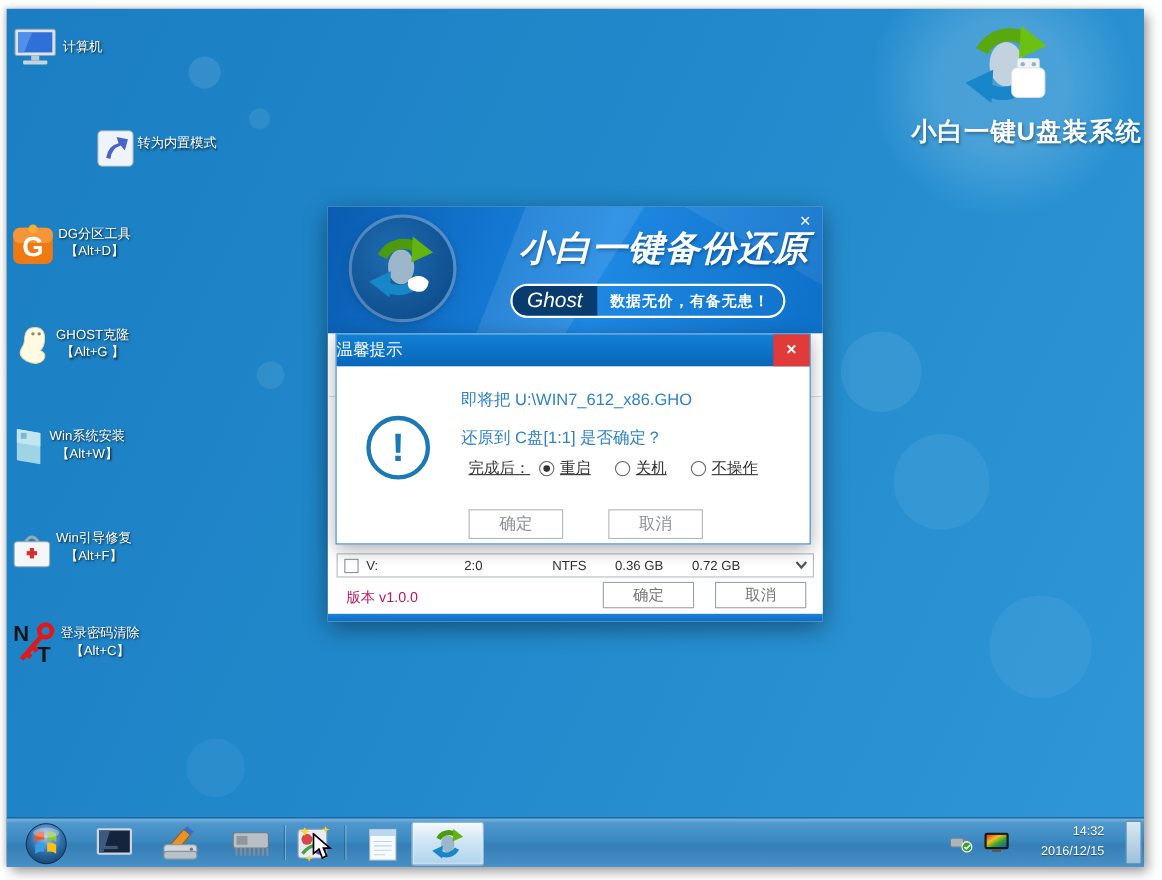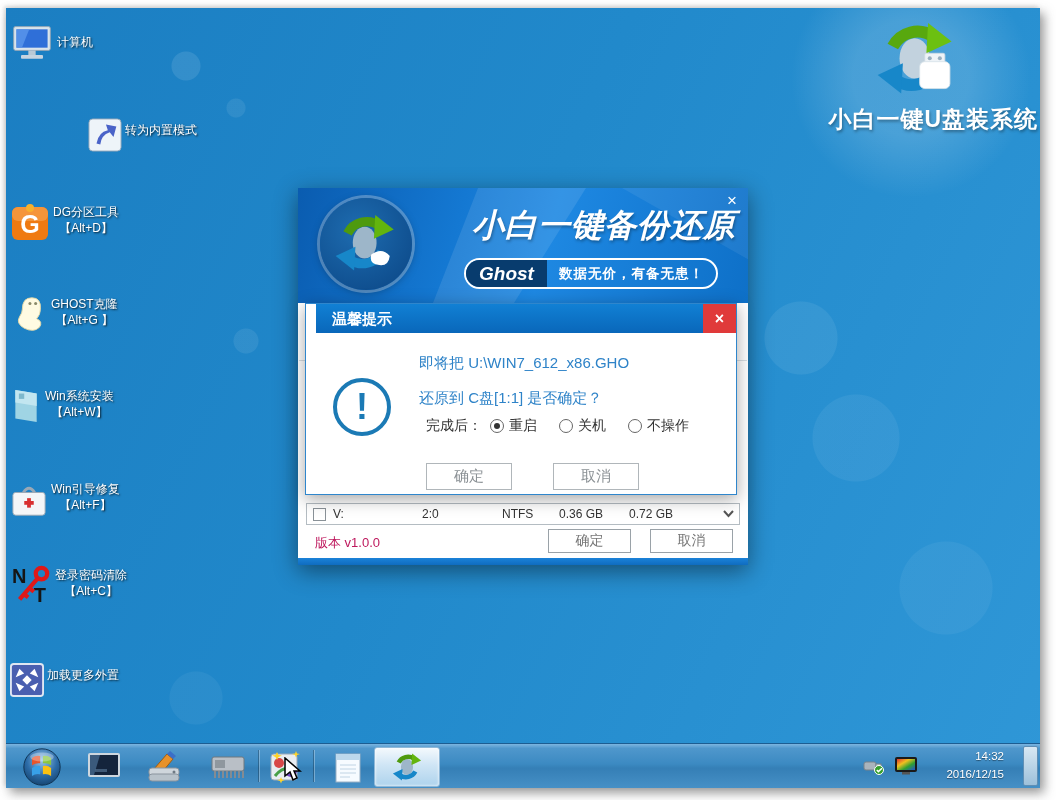--- a/index.html
+++ b/index.html
@@ -43,21 +43,21 @@
     background:rgba(255,255,255,.07); clip-path:polygon(72% 0, 100% 0, 100% 62%); }
   .blogo { position:absolute; left:22px; top:10px; width:92px; height:92px; border-radius:50%;
     background:radial-gradient(circle at 40% 35%, #1e6cb0, #0a4584);
     box-shadow:0 0 0 3px rgba(255,255,255,.28), 0 2px 10px rgba(0,0,0,.35);
     display:flex; align-items:center; justify-content:center; z-index:2; }
   .btitle-main { position:absolute; left:168px; top:16px; width:276px; text-align:center;
     color:#fff; font-size:32px; font-weight:bold; font-style:italic; letter-spacing:1px;
     text-shadow:1px 2px 3px rgba(0,0,0,.3); z-index:2; }
   .bpill { position:absolute; left:166px; top:70px; height:31px; display:inline-flex; align-items:stretch;
     border:2px solid #fff; border-radius:17px; overflow:hidden; z-index:2; }
-  .bpill .pGhost { background:#083c6e; color:#fff; font-style:italic; font-weight:bold; font-size:19px;
+  .bpill .pGhost { background:#083c6e; color:#fff; font-style:italic; font-weight:normal; font-size:19px;
     padding:0 13px; display:flex; align-items:center; }
   .bpill .pSlogan { color:#fff; font-size:13.5px; font-weight:bold; padding:0 12px;
     display:flex; align-items:center; letter-spacing:1px; }
   .wclose { position:absolute; right:6px; top:3px; width:20px; height:20px; color:#fff;
     font-size:17px; line-height:20px; text-align:center; cursor:pointer; z-index:3; }
   .hline { position:absolute; left:1px; right:1px; top:172px; height:1px; background:#d9dee2; }
   .driverow { position:absolute; left:8px; top:315px; width:434px; height:22px; background:#fff;
     border:1px solid #b4bcc2; font-size:12px; color:#333; }
   .driverow span { position:absolute; top:3px; }
   .cbx { position:absolute; left:6px; top:4px; width:13px; height:13px; background:#fff;
@@ -66,31 +66,31 @@
   .version { position:absolute; left:17px; top:346px; font-size:13px; color:#be185d; }
   .wbtn { position:absolute; top:341px; width:83px; height:24px; background:#fff;
     border:1px solid #9aa2a8; color:#777; font-size:14px; display:flex; align-items:center;
     justify-content:center; cursor:pointer; }
   .strip { position:absolute; left:0; right:0; bottom:0; height:7px;
     background:linear-gradient(#1b82d8,#0f6cc0); }
 
   
   .modal { position:absolute; left:299px; top:295px; width:432px; height:192px; background:#fff;
     border:1px solid #2f86cc; box-shadow:0 4px 16px rgba(0,0,0,.35); z-index:5; }
-  .mtitle { position:absolute; left:10px; top:0; right:0; height:29px;
-    background:linear-gradient(#1180d4,#0967ba); color:#fff; font-size:15px; font-weight:bold;
-    line-height:29px; padding-left:16px; }
+  .mtitle { position:absolute; left:0; top:0; right:0; height:29px;
+    background:linear-gradient(#1180d4,#0967ba); color:#fff; font-size:15px; font-weight:normal;
+    line-height:29px; }
   .mclose { position:absolute; right:0; top:0; width:33px; height:29px; background:#e03a3a;
     color:#fff; font-size:16px; font-weight:bold; line-height:29px; text-align:center; cursor:pointer; }
   .warncircle { position:absolute; left:27px; top:74px; width:58px; height:58px; border-radius:50%;
     border:4px solid #1b7ab5; color:#1b7ab5; font-size:36px; font-weight:bold;
     display:flex; align-items:center; justify-content:center; }
   .mline { position:absolute; left:113px; font-size:15px; color:#2e83c8; white-space:nowrap; }
   .mopts { position:absolute; left:120px; top:113px; display:flex; align-items:center;
-    font-size:14px; color:#333; }
+    font-size:14px; color:#333;text-decoration:underline; }
   .after { font-weight:normal; margin-right:8px; }
   .opt { display:flex; align-items:center; margin-right:22px; cursor:pointer; }
   .radio { position:relative; width:14px; height:14px; border:1px solid #666; border-radius:50%;
     background:#fff; margin-right:5px; }
   .radio.selected::after { content:""; position:absolute; inset:3px; background:#333; border-radius:50%; }
   .mbtn { position:absolute; top:159px; width:86px; height:27px; background:#fff;
     border:1px solid #b0b6ba; color:#8a9094; font-size:15px; display:flex; align-items:center;
     justify-content:center; cursor:pointer; }
 
   
@@ -193,33 +193,20 @@
       <svg width="42" height="40" viewBox="0 0 44 42">
           <text x="2" y="19" font-size="21" font-weight="bold" fill="#151515" font-family="sans-serif">N</text>
           <text x="25" y="39" font-size="21" font-weight="bold" fill="#151515" font-family="sans-serif">T</text>
           <circle cx="33" cy="9" r="6" fill="none" stroke="#e01818" stroke-width="4.5"></circle>
           <path d="M29 14 L10 36 M14 30 l5 4 M20 24 l5 4" stroke="#e01818" stroke-width="4.5" fill="none"></path>
         </svg>
     </div>
     <div class="lbl"><span>登录密码清除</span><br><span>【Alt+C】</span></div>
   </div>
 
-  <div class="dicon" style="left:4px;top:645px">
-    <div class="ic">
-      <svg width="34" height="34" viewBox="0 0 36 36">
-          <rect x="1" y="1" width="34" height="34" rx="3" fill="#4a5fb0" stroke="#dfe6f2" stroke-width="2"></rect>
-          <polygon points="10,6 15,11 6,15" fill="#fff"></polygon>
-          <polygon points="26,6 30,15 21,11" fill="#fff"></polygon>
-          <polygon points="10,30 6,21 15,25" fill="#fff"></polygon>
-          <polygon points="26,30 21,25 30,21" fill="#fff"></polygon>
-          <rect x="14.5" y="14.5" width="7" height="7" fill="#fff" transform="rotate(45 18 18)"></rect>
-        </svg>
-    </div>
-    <div class="lbl"><span>加载更多外置</span><br><span></span></div>
-  </div>
 
   <div class="brand">
     <svg class="bicon" width="86" height="84" viewBox="0 0 100 100">
         <ellipse cx="46" cy="48" rx="18" ry="24" fill="#c2d2de"></ellipse>
         <path d="M20 34 A33 33 0 0 1 68 22" fill="none" stroke="#58a80e" stroke-width="14"></path>
         <polygon points="62,6 90,28 60,42" fill="#6cc011"></polygon>
         <path d="M72 62 A33 33 0 0 1 24 74" fill="none" stroke="#1787c9" stroke-width="14"></path>
         <polygon points="30,90 2,68 32,54" fill="#1787c9"></polygon>
         <rect x="58" y="42" width="24" height="12" rx="2" fill="#eef3f7" stroke="#cfd9e2"></rect>
         <circle cx="64" cy="48" r="2.4" fill="#9ab0c0"></circle>

